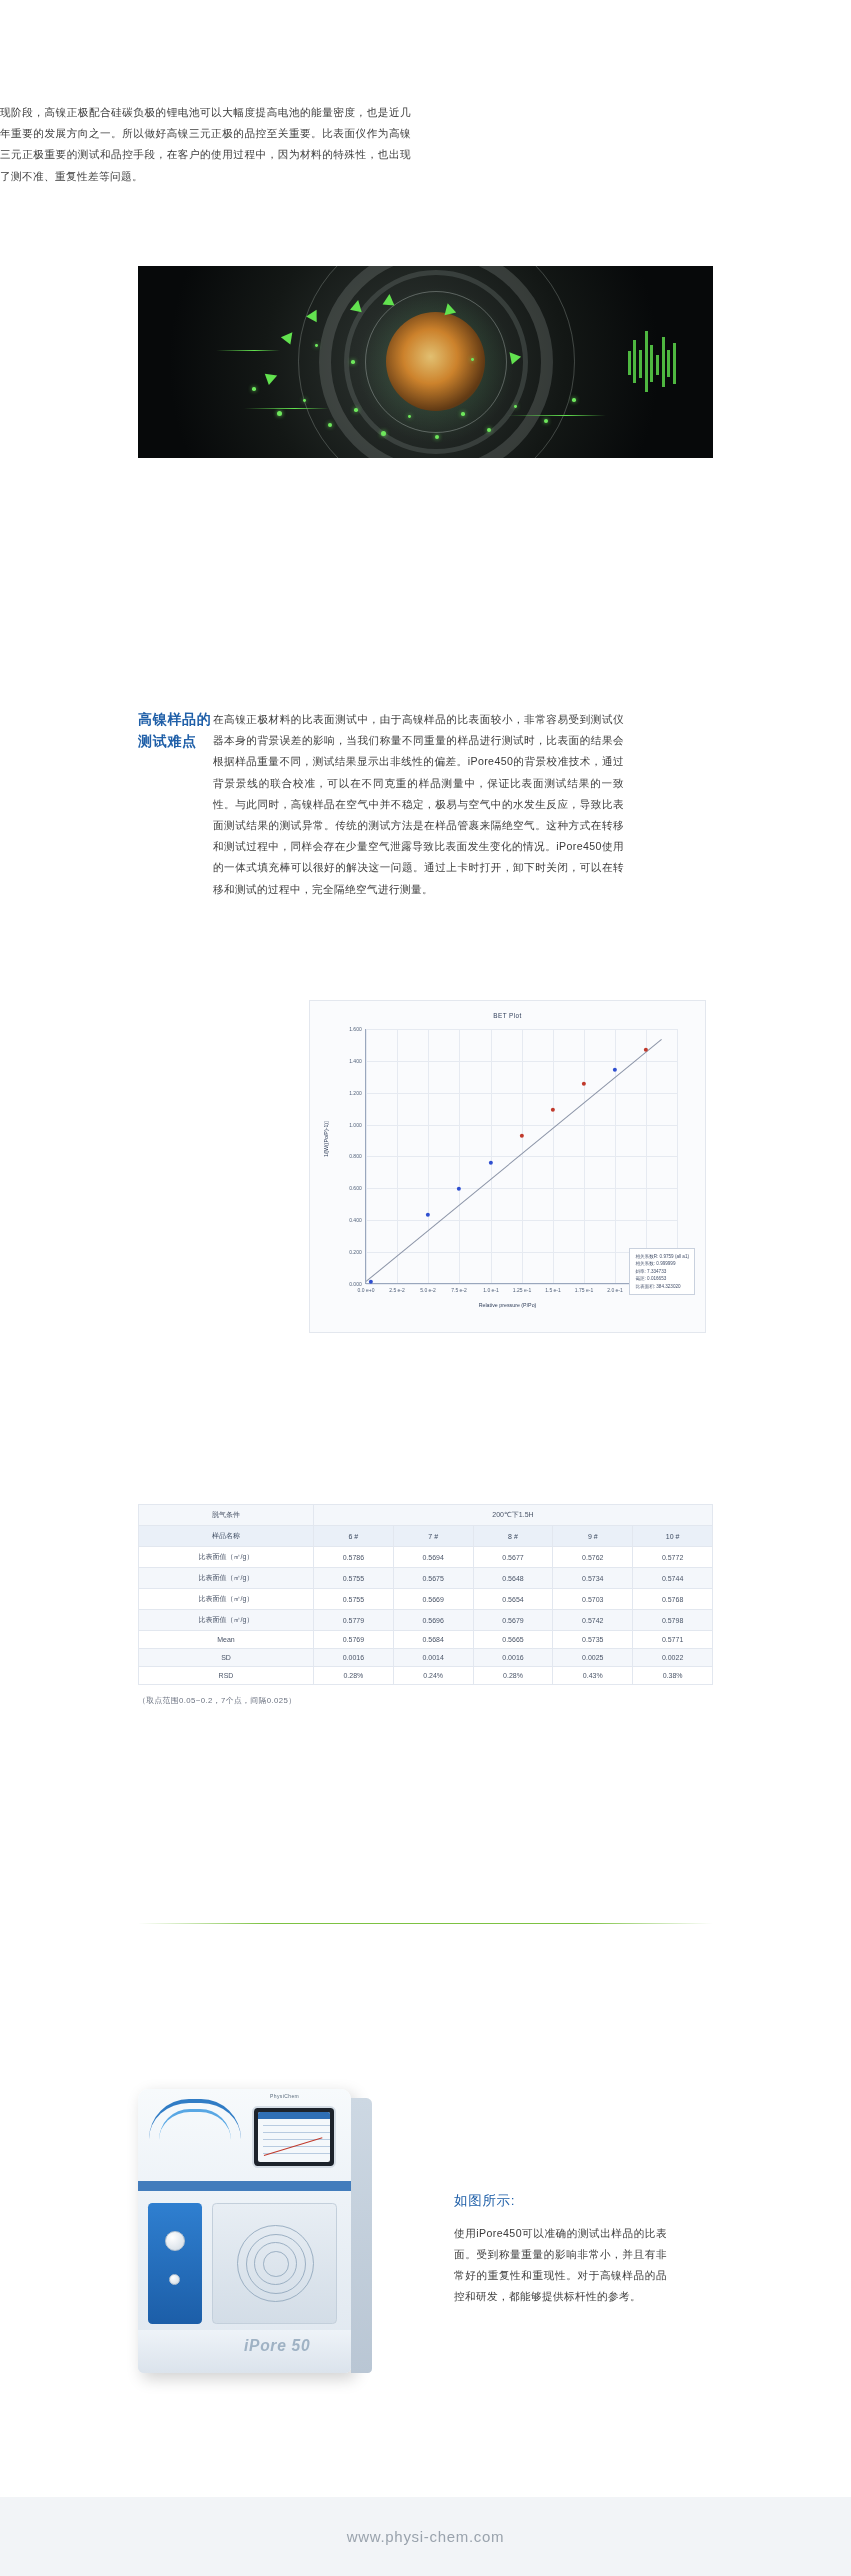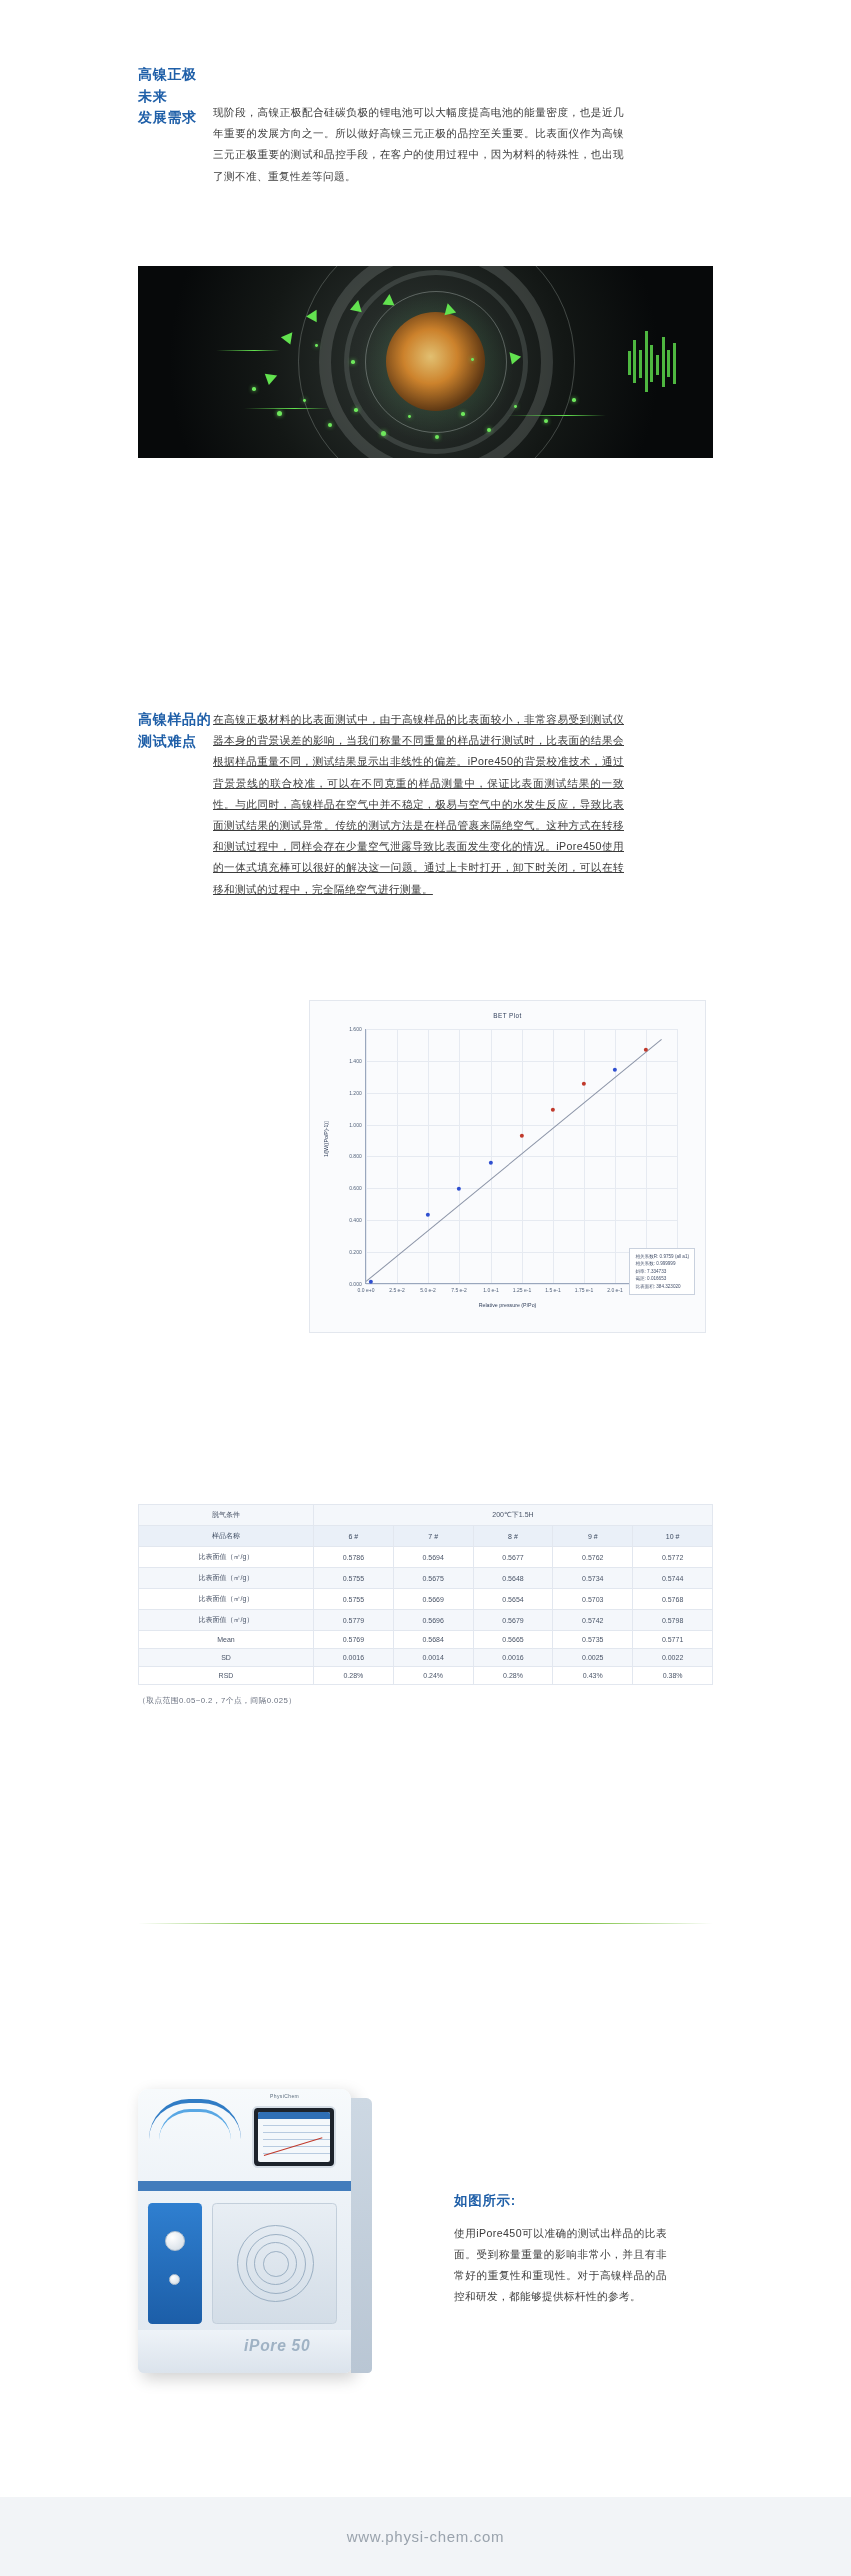--- a/index.html
+++ b/index.html
@@ -117,21 +117,20 @@
     line-height: 1.55;
     letter-spacing: 0.7px;
   }
   .sec2-body {
     width: 411px;
     color: #3b3b3b;
     font-size: 10.6px;
     line-height: 2.0;
     letter-spacing: 0.4px;
     text-align: justify;
-    text-decoration: underline;
   }
 
   
   .chartbox {
     position: absolute;
     left: 309px; top: 1000px;
     width: 397px; height: 333px;
     background: #fafbfd;
     border: 0.7px solid #e3e7ee;
   }
@@ -377,21 +376,21 @@
   }
 
   .sec3-text {
     position: absolute;
     left: 454px; top: 2192px;
     width: 213px;
   }
   .sec3-head {
     color: #1f5fa8;
     font-size: 13.5px;
-    font-weight: bold;
+    font-weight: normal;
     letter-spacing: 0.7px;
     margin-bottom: 12.8px;
   }
   .sec3-body {
     color: #3b3b3b;
     font-size: 10.6px;
     line-height: 2.0;
     letter-spacing: 0.4px;
     text-align: justify;
   }
@@ -412,23 +411,20 @@
     letter-spacing: 0.7px;
     text-decoration: none;
   }
 </style>
 </head>
 <body>
 
 <div class="page">
 
   <div class="sec1">
-    <div class="sec1-head" style="white-space: pre-line;">高镍正极
-未来
-发展需求</div>
     <div class="sec1-body">现阶段，高镍正极配合硅碳负极的锂电池可以大幅度提高电池的能量密度，也是近几年重要的发展方向之一。所以做好高镍三元正极的品控至关重要。比表面仪作为高镍三元正极重要的测试和品控手段，在客户的使用过程中，因为材料的特殊性，也出现了测不准、重复性差等问题。</div>
   </div>
 
   <div class="hero">
     <div class="hero-vignette"></div>
     <div class="hero-glow"></div>
     <div class="hero-ring r1"></div>
     <div class="hero-ring r2"></div>
     <div class="hero-ring r3"></div>
     <div class="hero-ring r4"></div>

